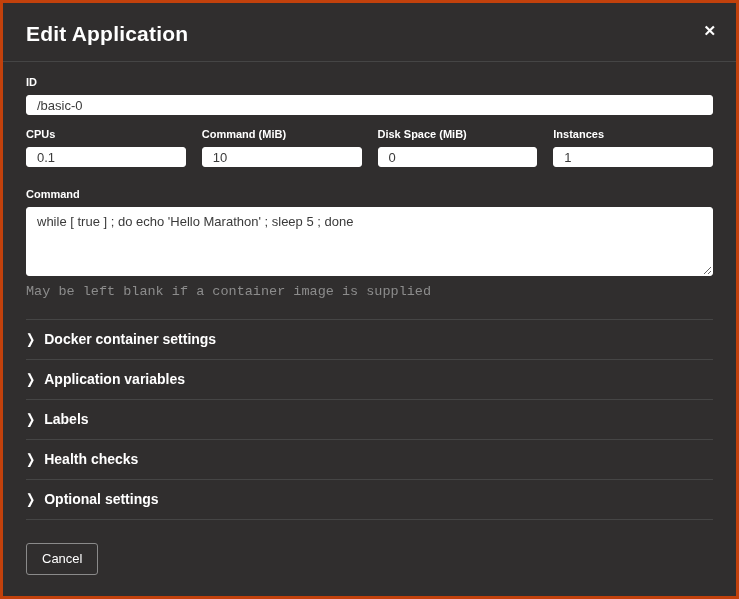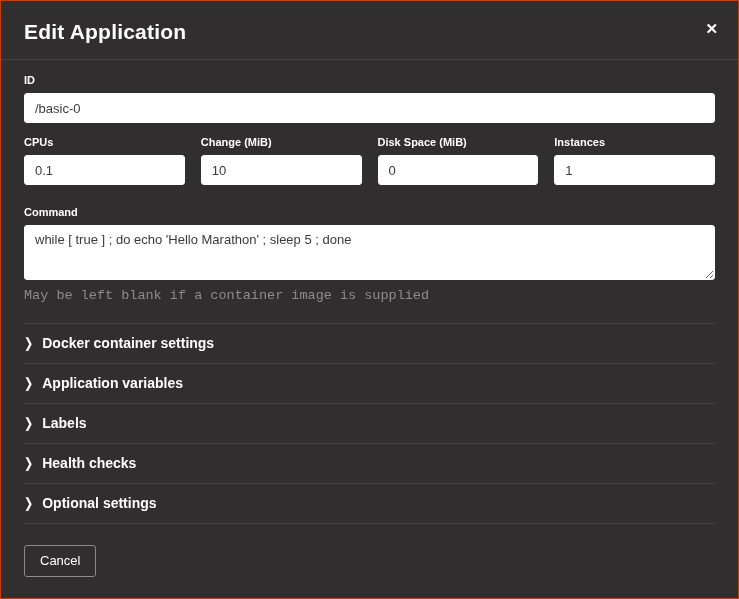--- a/index.html
+++ b/index.html
@@ -5,21 +5,21 @@
   * { box-sizing: border-box; margin: 0; padding: 0; }
   html, body { width: 739px; height: 599px; }
   body {
     font-family: "Liberation Sans", "DejaVu Sans", sans-serif;
     background: #262626;
   }
   .modal {
     width: 739px;
     height: 599px;
     background: #302e2e;
-    border: 1px solid #c2410c;
+    border: 3px solid #c2410c;
     color: #ffffff;
     display: flex;
     flex-direction: column;
     overflow: hidden;
   }
   
   .modal-header {
     position: relative;
     padding: 19px 23px 15px 23px;
     border-bottom: 1px solid #454545;
@@ -54,39 +54,39 @@
   .form-label {
     display: block;
     font-size: 11px;
     font-weight: 700;
     color: #ffffff;
     margin-bottom: 7px;
   }
   .text-input {
     display: block;
     width: 100%;
-    height: 30px;
+    height: 20px;
     background: #ffffff;
     border: 1px solid #ffffff;
     border-radius: 3px;
     padding: 5px 10px;
     font-size: 13px;
     font-family: "Liberation Sans", "DejaVu Sans", sans-serif;
     color: #3a3a3a;
     outline: none;
   }
   .field-row {
     display: flex;
     gap: 16px;
     margin-bottom: 13px;
   }
   .field-col { flex: 1 1 0; }
   .field-col .text-input { margin-bottom: 8px; }
   textarea.text-input {
-    height: 55px;
+    height: 69px;
     resize: both;
     line-height: 1.4;
   }
   .help-text {
     margin-top: 8px;
     font-size: 13.5px;
     color: #8c8c8c;
     font-family: Liberation Mono, monospace;
   }
   
@@ -158,21 +158,21 @@
       <label class="form-label">ID</label>
       <input class="text-input" type="text" value="/basic-0" style="">
     </div>
 
     <div class="field-row">
       <div class="field-col">
         <label class="form-label">CPUs</label>
         <input class="text-input" type="text" value="0.1" style="">
       </div>
       <div class="field-col">
-        <label class="form-label">Change (MiB)</label>
+        <label class="form-label">Command (MiB)</label>
         <input class="text-input" type="text" value="10" style="">
       </div>
       <div class="field-col">
         <label class="form-label">Disk Space (MiB)</label>
         <input class="text-input" type="text" value="0" style="">
       </div>
       <div class="field-col">
         <label class="form-label">Instances</label>
         <input class="text-input" type="text" value="1" style="">
       </div>

